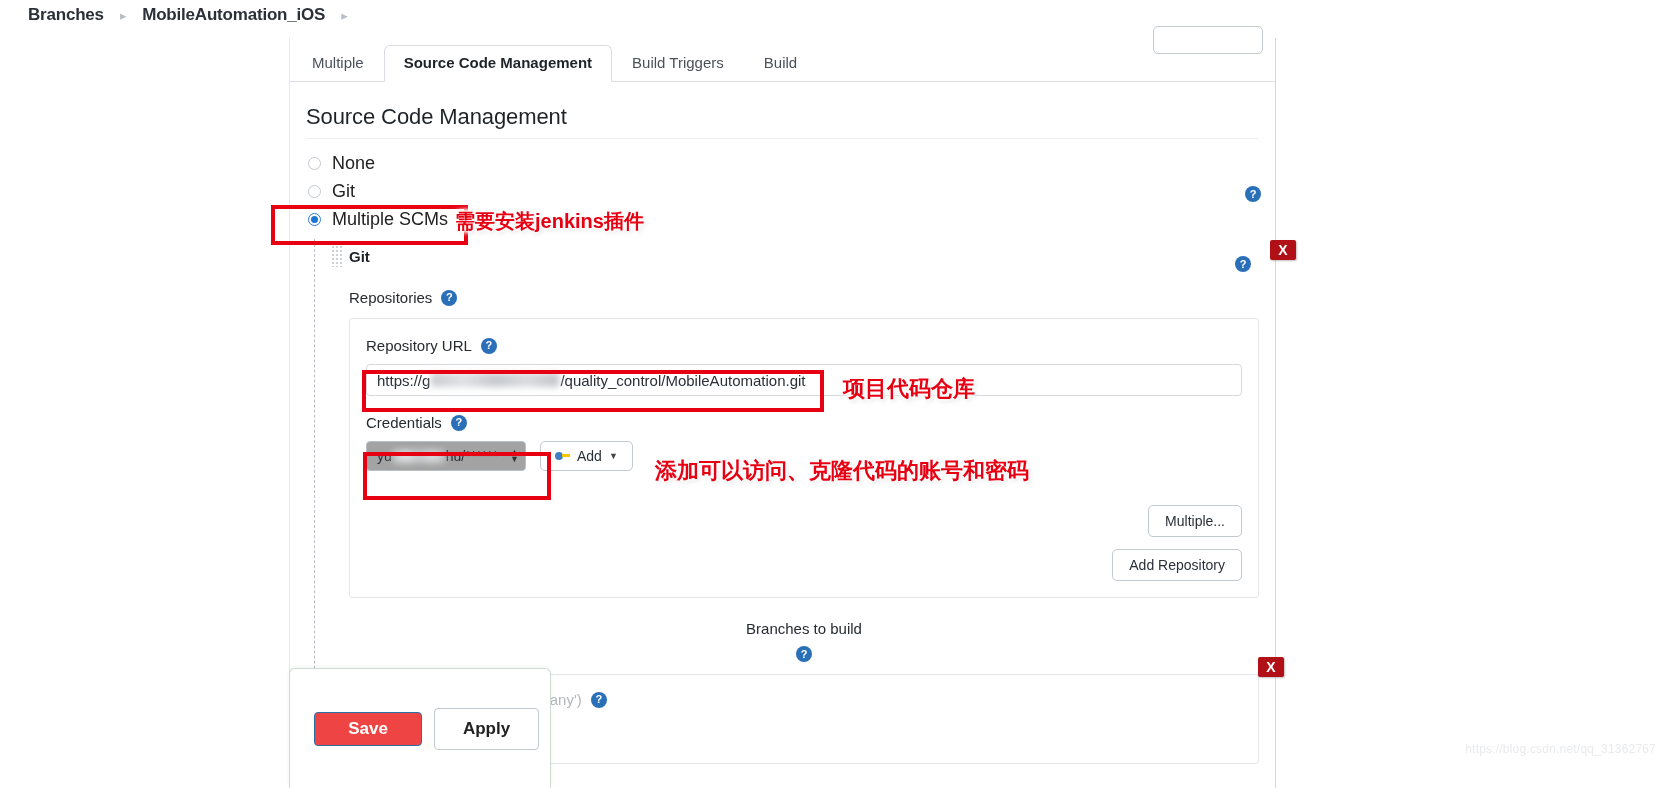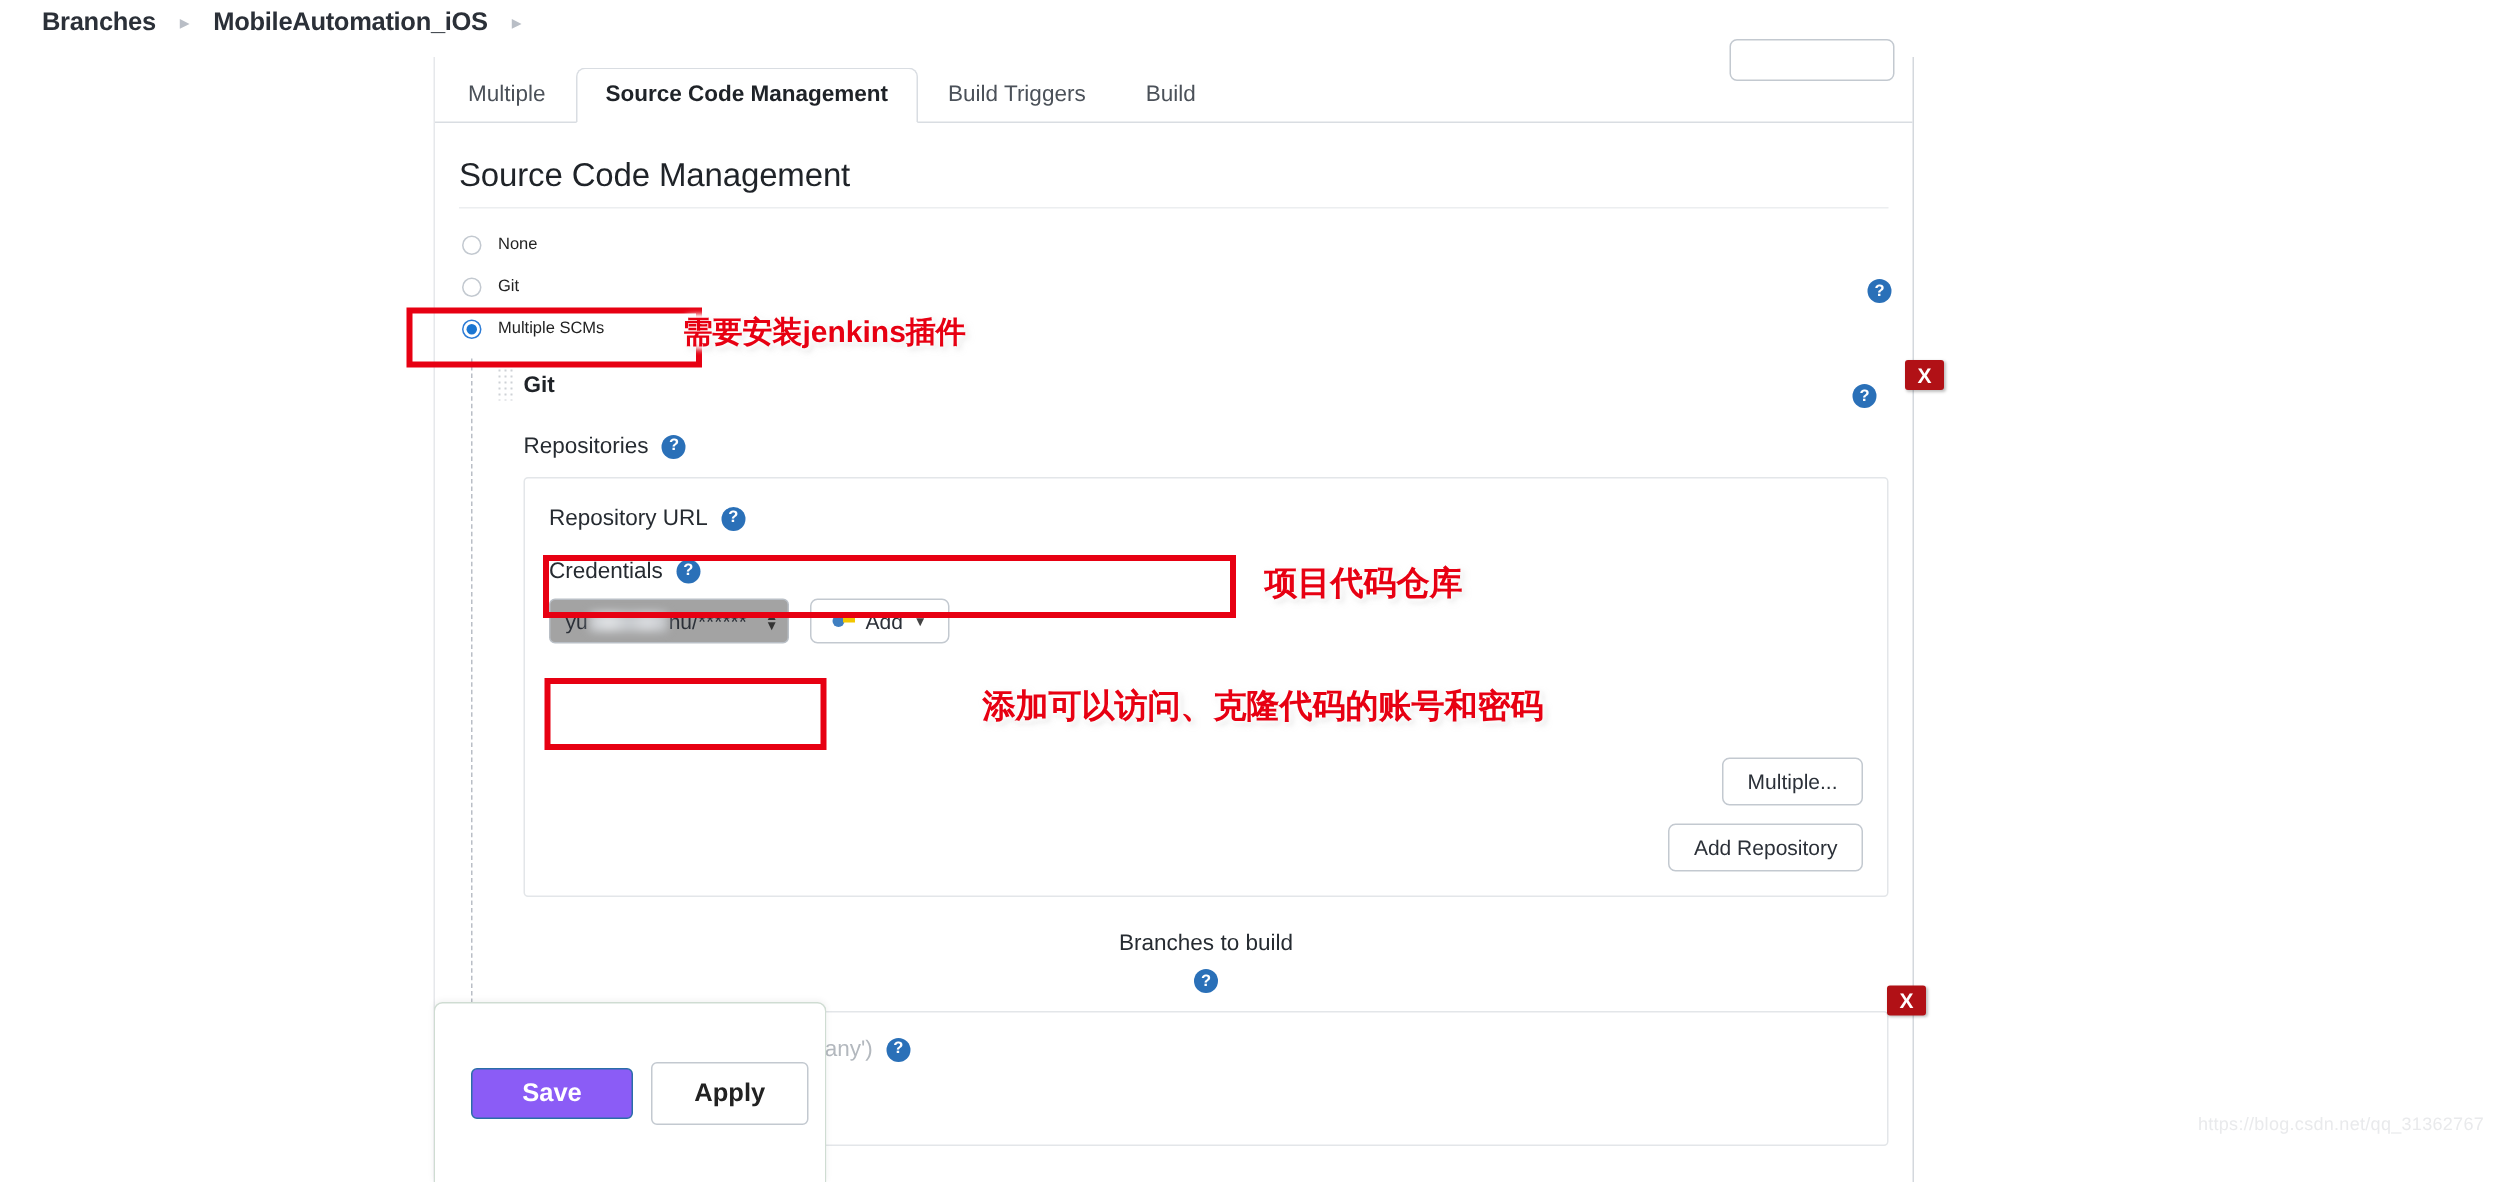--- a/index.html
+++ b/index.html
@@ -73,21 +73,21 @@
   .radio{
     width:13px;height:13px;border-radius:50%;
     border:1px solid #c3c9d0;background:#fff;
     box-sizing:border-box;margin-right:11px;flex:none;
   }
   .radio.checked{border:1px solid #2d7cd6;background:#fff;position:relative;}
   .radio.checked::after{
     content:"";position:absolute;left:2px;top:2px;
     width:7px;height:7px;border-radius:50%;background:#1b76d2;
   }
-  .radio-label{font-size:11px;color:#222;}
+  .radio-label{font-size:18px;color:#222;}
   
   .scm-block{
     position:relative;margin-top:6px;padding-left:16px;
     border-left:1px dashed #b9bec6;margin-left:8px;
   }
   .git-head{display:flex;align-items:center;height:34px;padding-left:18px;position:relative;}
   .drag-handle{
     position:absolute;left:0px;top:6px;width:12px;height:22px;
     background-image:radial-gradient(#c8ccd1 0.9px, transparent 1px);
     background-size:4px 4px;
@@ -201,21 +201,21 @@
     width:262px;height:120px;
     background:#fff;
     border:1px solid #cfdcd2;
     border-bottom:none;
     border-radius:6px 6px 0 0;
     box-shadow:0 -1px 4px rgba(0,0,0,.05);
     display:flex;align-items:center;gap:12px;
     padding:0 0 0 24px;box-sizing:border-box;
   }
   .btn-save{
-    background:#8b5cf6;border:1px solid #2a6ea8;color:#fff;
+    background:#ef4444;border:1px solid #2a6ea8;color:#fff;
     font-size:17px;font-weight:bold;border-radius:4px;
     width:108px;height:34px;cursor:pointer;font-family:inherit;
   }
   .btn-apply{
     background:#fff;border:1px solid #c3c9d0;color:#222;
     font-size:17px;font-weight:bold;border-radius:4px;
     width:105px;height:42px;cursor:pointer;font-family:inherit;
   }
   .watermark{
     position:absolute;right:8px;bottom:32px;
@@ -273,20 +273,25 @@
         <span class="help">?</span>
       </div>
 
       <div class="repo-card">
 
         <div class="field-label">
           <span>Repository URL</span>
           <span class="help">?</span>
         </div>
 
+        <div class="text-input">
+          <span class="url-val">
+            <span>https://g</span><span class="blurred"></span><span>/quality_control/MobileAutomation.git</span>
+          </span>
+        </div>
 
         <div class="field-label" style="margin-top:18px;">
           <span>Credentials</span>
           <span class="help">?</span>
         </div>
 
         <div class="cred-row">
           <div class="select">
             <span style="display:flex;align-items:center;">
               <span>yu</span>

